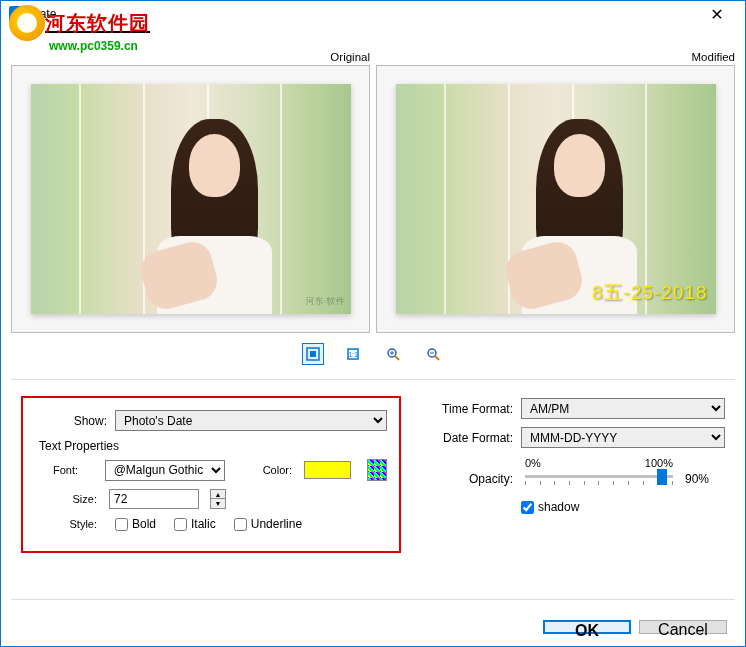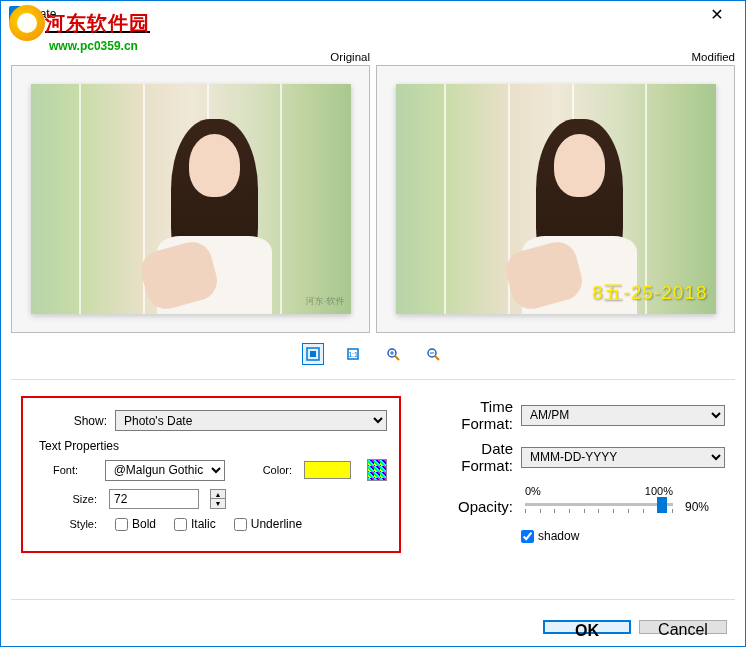--- a/index.html
+++ b/index.html
@@ -31,21 +31,21 @@
     .mini-wm { position:absolute; bottom:6px; right:6px; font-size:9px; color:rgba(0,0,0,0.3); }
     .toolbar-row { display:flex; justify-content:center; gap:18px; padding:10px 0; }
     .tool-btn { width:22px; height:22px; display:flex; align-items:center; justify-content:center; cursor:pointer; }
     .tool-btn.active { border:1px solid #0078d7; background:#e5f1fb; }
     .divider { height:1px; background:#ddd; margin:4px 10px; }
     .settings { display:flex; padding: 12px 20px; gap: 30px; }
     .settings-left { width: 380px; border: 2px solid #e00000; padding: 12px 12px 20px 12px; }
     .settings-right { flex:1; padding-top: 2px; }
     .form-row { display:flex; align-items:center; margin-bottom: 8px; }
     .form-label { width: 80px; text-align:right; padding-right:8px; font-size:12px; }
-    .form-label-r { width: 90px; text-align:right; padding-right:8px; font-size:15px; }
+    .form-label-r { width: 90px; text-align:right; padding-right:8px; font-size:12px; }
     select.form-control { flex:1; height:21px; border:1px solid #7a7a7a; background:#eee; font-size:12px; padding:0 4px; }
     select.form-control-sm { width:120px; height:21px; border:1px solid #7a7a7a; background:#fff; font-size:12px; padding:0 4px; }
     .fieldset-label { font-size:12px; margin: 8px 0 6px 4px; }
     .fieldset-inner { padding-left: 18px; }
     .font-row { display:flex; align-items:center; gap:12px; margin-bottom:8px; }
     .color-swatch { width:52px; height:18px; background:#ffff00; border:1px solid #888; display:inline-block; }
     .color-picker-btn { width:22px; height:22px; display:inline-flex; align-items:center; justify-content:center; border:1px solid #888; margin-left:4px; cursor:pointer; background:linear-gradient(45deg,#f00 0%,#f00 16%,#ff0 16%,#ff0 33%,#0f0 33%,#0f0 50%,#0ff 50%,#0ff 66%,#00f 66%,#00f 83%,#f0f 83%,#f0f 100%); background-size:6px 6px;}
     .size-input { width:90px; height:20px; border:1px solid #888; padding:0 4px; font-size:12px; }
     .spinner { display:inline-flex; flex-direction:column; border:1px solid #888; margin-left:-1px;}
     .spinner span { width:14px; height:9px; font-size:7px; line-height:9px; text-align:center; background:#eee; cursor:pointer; border-bottom:1px solid #888;}

